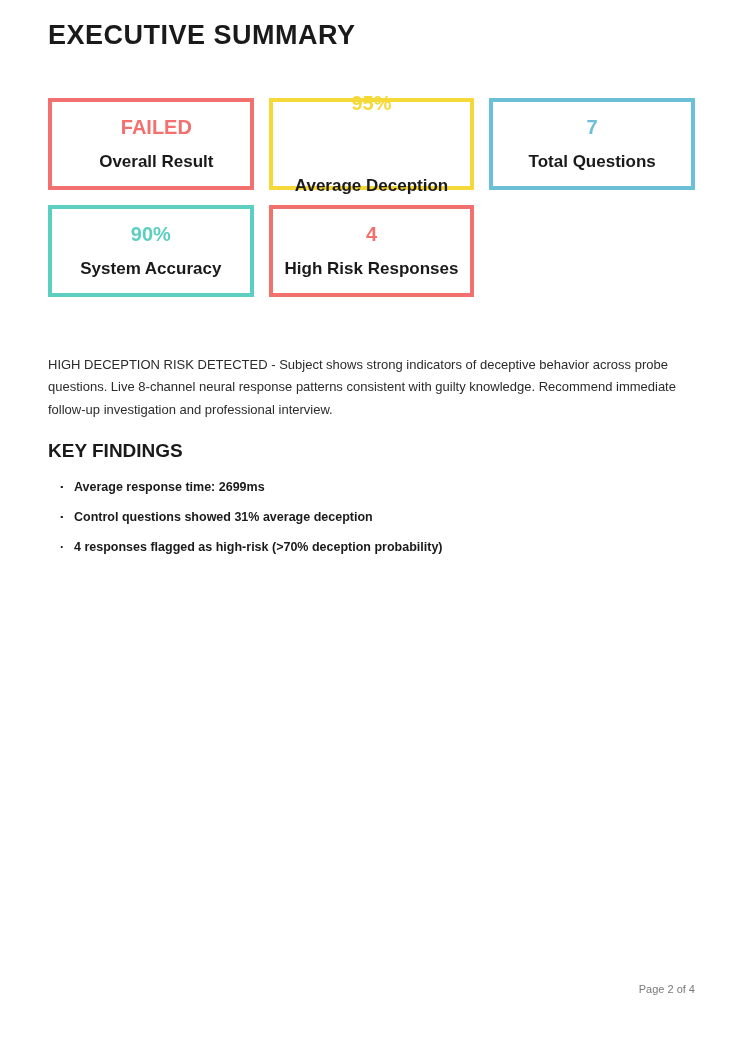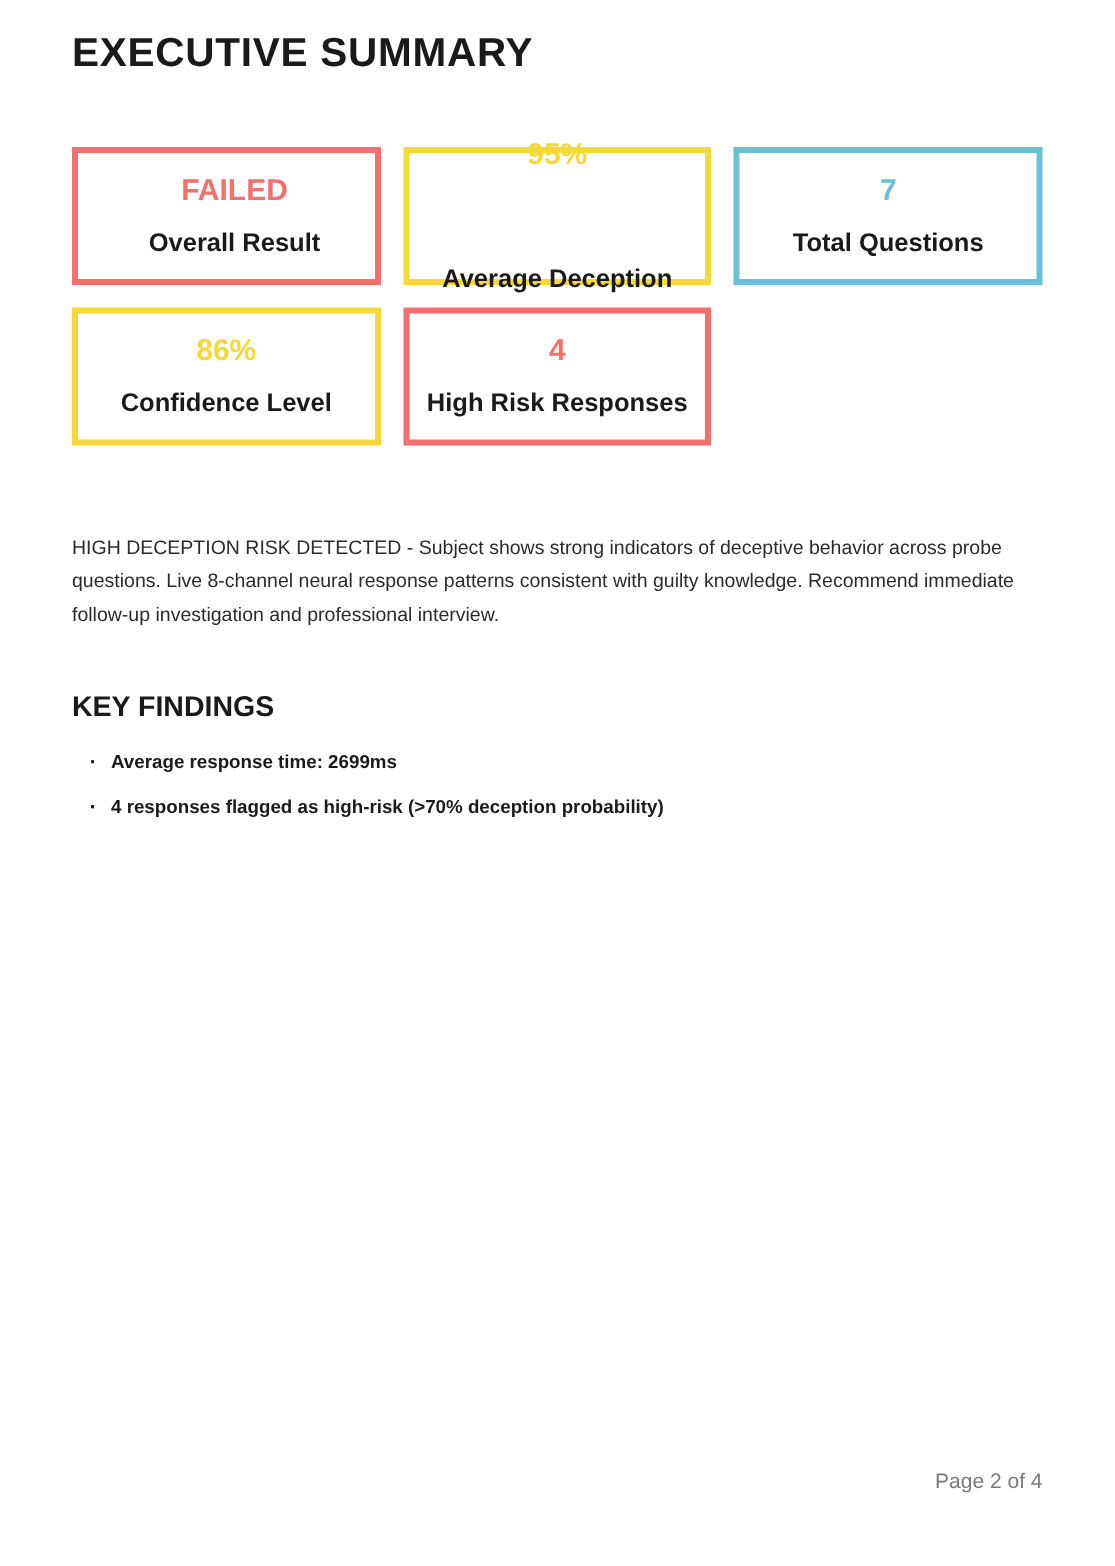--- a/index.html
+++ b/index.html
@@ -69,21 +69,21 @@
     margin-top: 57px;
   }
   .assessment-body {
     margin-top: 33px;
     font-size: 13px;
     line-height: 1.72;
     color: #2b2b2b;
     max-width: 645px;
   }
   .findings-section {
-    margin-top: 40px;
+    margin-top: 19px;
   }
   .findings-list {
     list-style: none;
     margin: 18px 0 0 0;
     padding: 0 0 0 18px;
   }
   .findings-list li {
     font-size: 12.5px;
     font-weight: bold;
     color: #1a1a1a;
@@ -93,21 +93,21 @@
   }
   .findings-list li .bullet {
     position: absolute;
     left: -6px;
     top: 0;
   }
   .page-footer {
     position: absolute;
     right: 48px;
     bottom: 33px;
-    font-size: 14px;
+    font-size: 11px;
     color: #7a7a7a;
   }
 </style>
 </head>
 <body>
 
 <div class="page">
 
   <h1 class="page-title">EXECUTIVE SUMMARY</h1>
 
@@ -121,25 +121,25 @@
     <div class="card" style="border-color: rgb(245, 217, 56); gap: 48px;">
       <div class="card-value" style="color: rgb(245, 217, 56);">95%</div>
       <div class="card-label">Average Deception</div>
     </div>
 
     <div class="card" style="border-color: rgb(107, 192, 216);">
       <div class="card-value" style="color: rgb(107, 192, 216);">7</div>
       <div class="card-label">Total Questions</div>
     </div>
 
+    <div class="card" style="border-color: rgb(92, 207, 192);">
+      <div class="card-value" style="color: rgb(92, 207, 192);">90%</div>
+      <div class="card-label">System Accuracy</div>
+    </div>
 
-    <div class="card" style="border-color: rgb(245, 217, 56);">
-      <div class="card-value" style="color: rgb(245, 217, 56);">86%</div>
-      <div class="card-label">Confidence Level</div>
-    </div>
 
     <div class="card" style="border-color: rgb(242, 112, 110);">
       <div class="card-value" style="color: rgb(242, 112, 110);">4</div>
       <div class="card-label">High Risk Responses</div>
     </div>
 
   </div>
 
   <div class="assessment-section">
     <p class="assessment-body">HIGH DECEPTION RISK DETECTED - Subject shows strong indicators of deceptive behavior across probe questions. Live 8-channel neural response patterns consistent with guilty knowledge. Recommend immediate follow-up investigation and professional interview.</p>
@@ -153,20 +153,21 @@
       </li>
       <li>
         <span class="bullet">·</span>
         <span>Average response time: 2699ms</span>
       </li>
       <li>
         <span class="bullet">·</span>
       </li>
       <li>
         <span class="bullet">·</span>
+        <span>Control questions showed 31% average deception</span>
       </li>
       <li>
         <span class="bullet">·</span>
         <span>4 responses flagged as high-risk (&gt;70% deception probability)</span>
       </li>
     </ul>
   </div>
 
   <div class="page-footer">Page 2 of 4</div>
 

